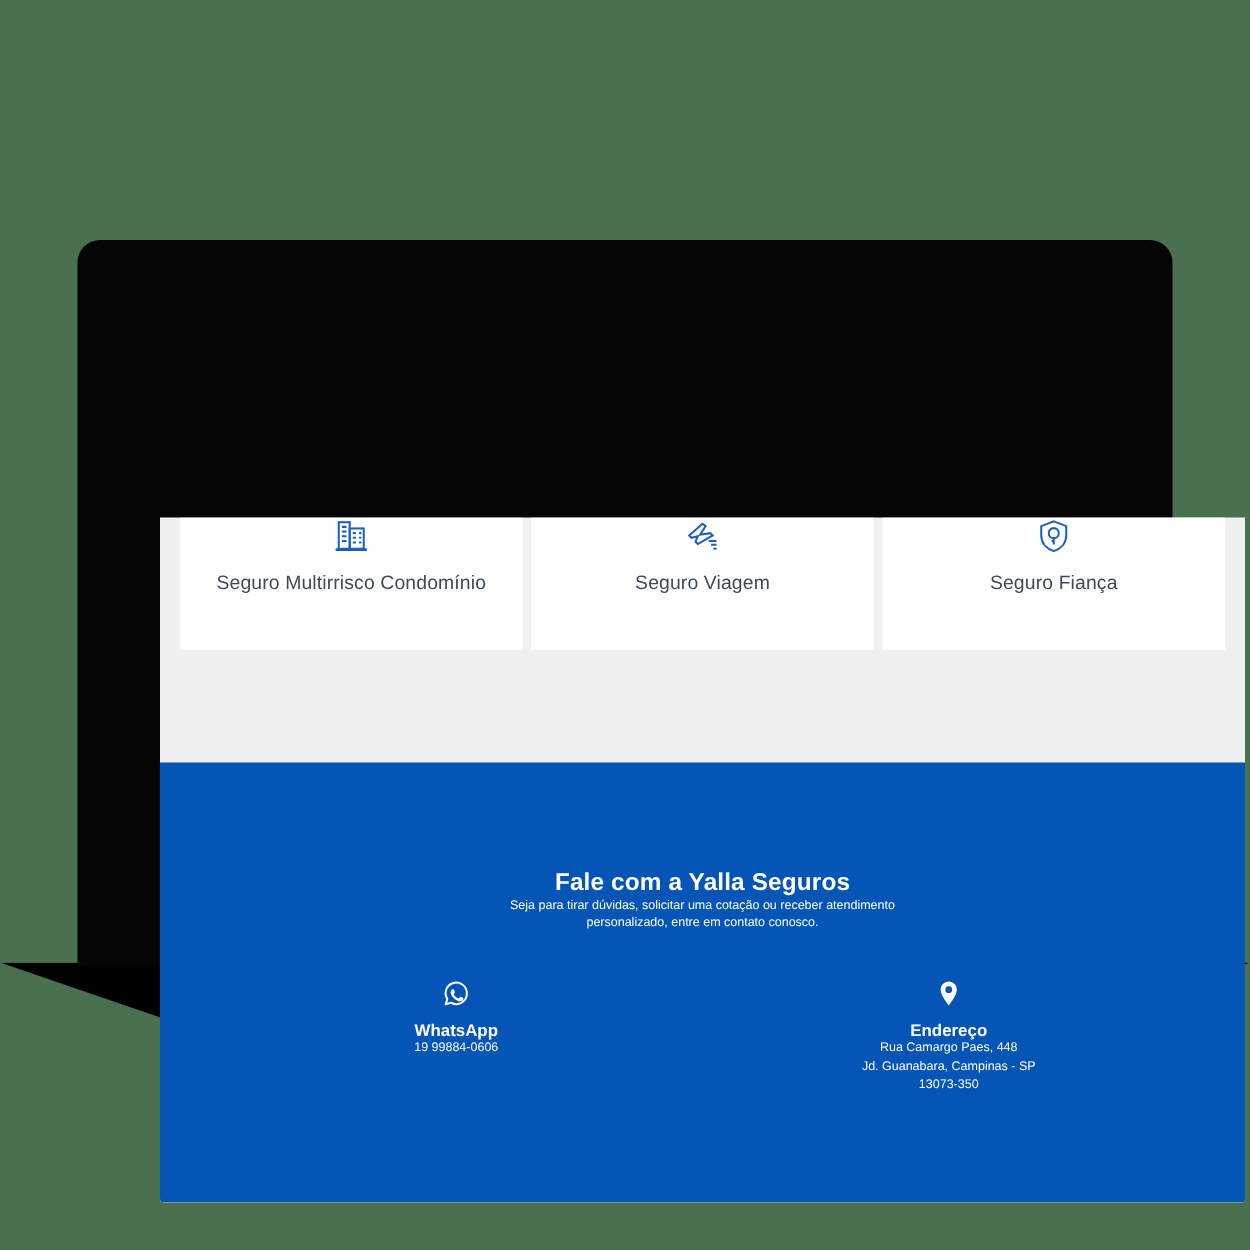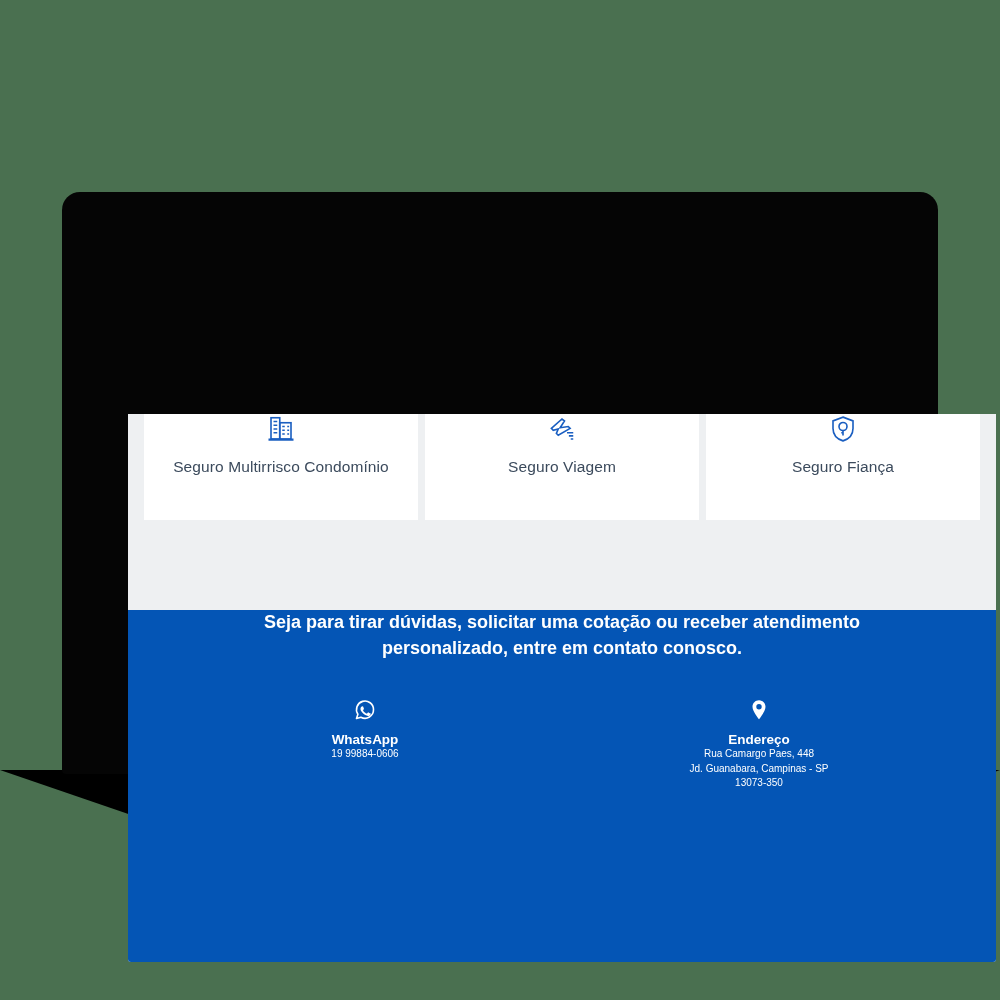--- a/index.html
+++ b/index.html
@@ -129,22 +129,22 @@
   }
 
   #footer-sub-bold {
     margin-top: 12px;
     font-size: 12.2px;
     font-weight: bold;
     letter-spacing: 0.05px;
   }
 
   .footer-sub-line {
-    font-size: 18px;
-    font-weight: 700;
+    font-size: 10px;
+    font-weight: 400;
     line-height: 1.42;
   }
 
   #contact-columns {
     margin-top: 36px;
     display: flex;
     align-items: flex-start;
     justify-content: flex-end;
     padding: 0 40px;
   }
@@ -234,20 +234,21 @@
           <div class="card-label">Seguro Fiança</div>
         </div>
 
 
       </div>
 
       <div id="gray-spacer"></div>
 
       <div id="contact-footer">
 
+        <div id="footer-heading">Fale com a Yalla Seguros</div>
 
         <div class="footer-sub-line">Seja para tirar dúvidas, solicitar uma cotação ou receber atendimento</div>
         <div class="footer-sub-line">personalizado, entre em contato conosco.</div>
 
         <div id="contact-columns">
 
           <div class="contact-col">
             <div class="contact-icon">
               <svg width="24" height="24" viewBox="0 0 24 24" fill="none" stroke="currentColor" stroke-width="1.6" stroke-linecap="round" stroke-linejoin="round">
                 <path d="M20.5 11.6 A8.5 8.5 0 0 1 7.9 19.2 L3.5 20.5 L4.9 16.2 A8.5 8.5 0 1 1 20.5 11.6 Z"></path>

